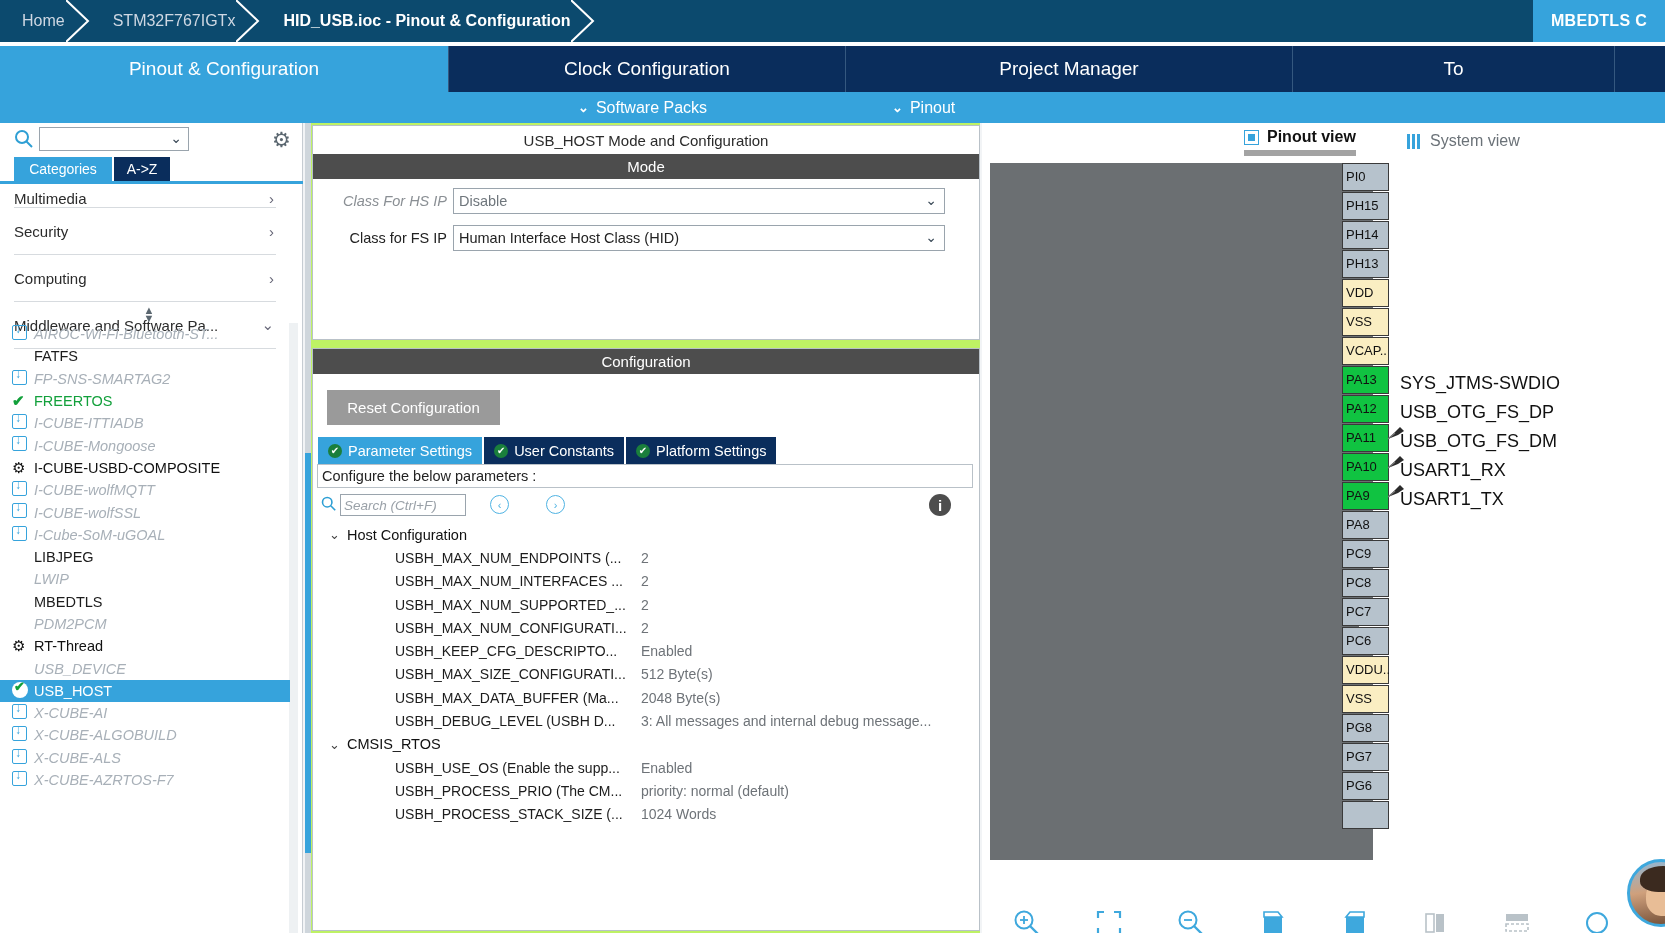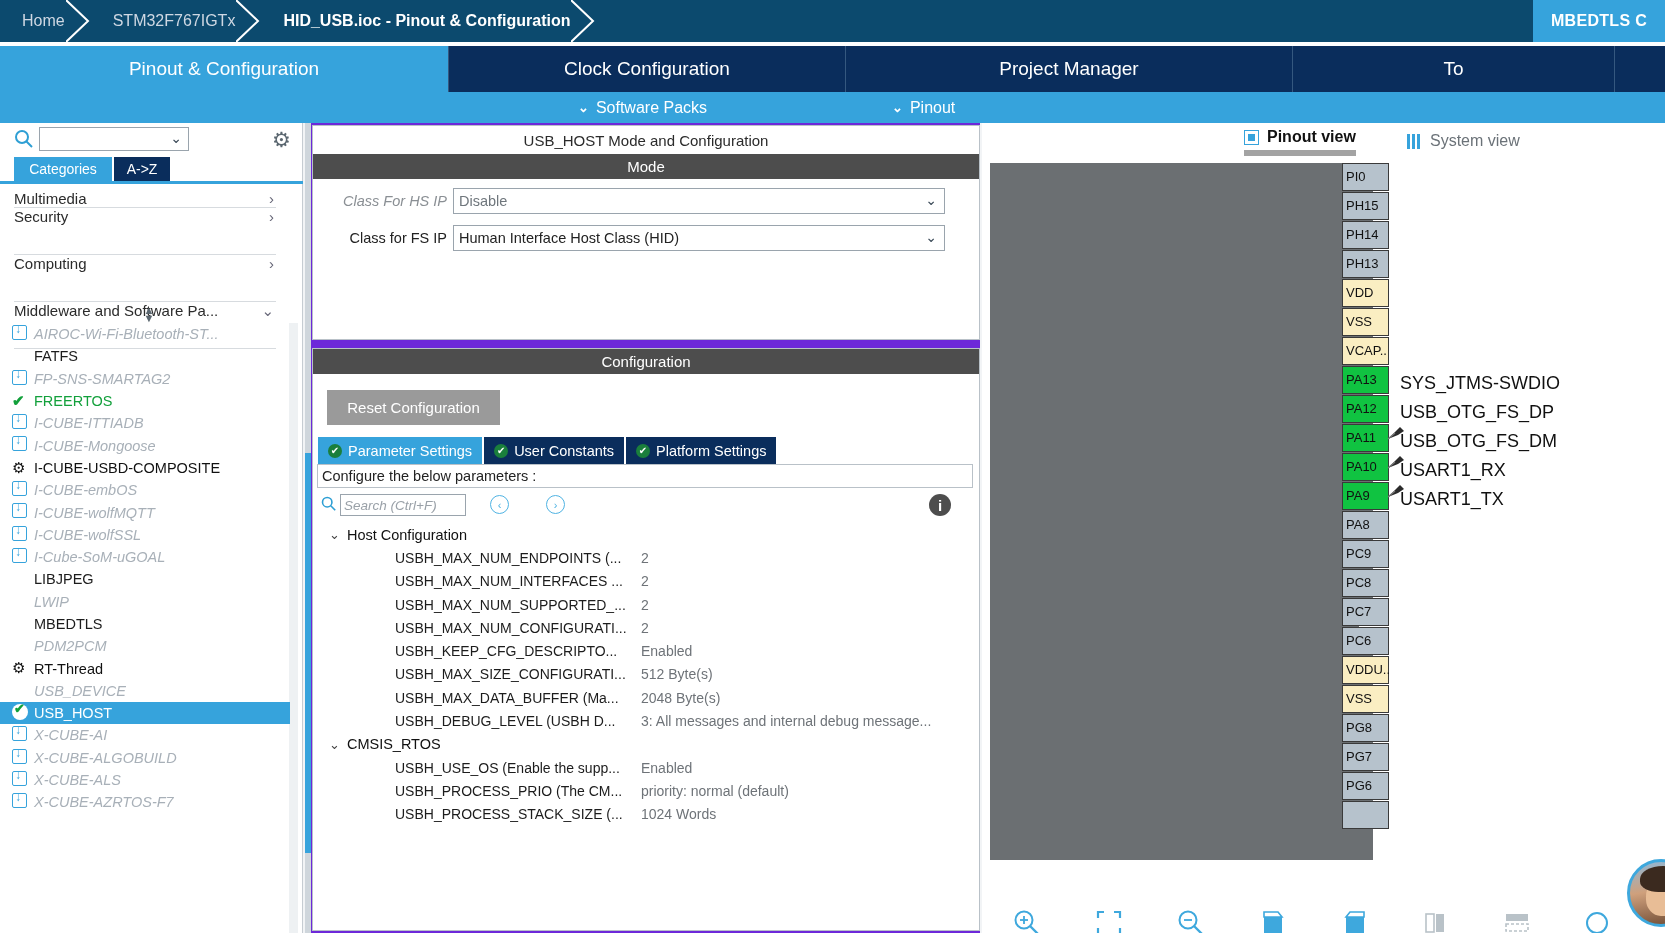--- a/index.html
+++ b/index.html
@@ -56,21 +56,21 @@
 
   #catbar { position:absolute; left:14px; top:34px; width:289px; height:24px; }
   .catbtn { position:absolute; top:0; height:24px; color:#fff; font-size:14px;
     display:flex; align-items:center; justify-content:center; }
   #cat-categories { left:0; width:98px; background:#36a3dc; }
   #cat-az { left:100px; width:56px; background:#0a2d5c; }
   #catunderline { position:absolute; left:0; top:58px; width:303px; height:3px; background:#36a3dc; }
 
   #cattree { position:absolute; left:0; top:61px; width:290px; height:749px; overflow:hidden; }
   .catrow { position:relative; height:47px; border-bottom:1px solid #d7dbdf;
-    margin:0 14px; display:flex; align-items:flex-start; }
+    margin:0 14px; display:flex; align-items:center; }
   .catrow .lbl { font-size:15px; color:#2b2b2b; }
   .catrow .arw { position:absolute; right:2px; font-size:15px; color:#667; }
   .catrow.clipped { height:24px; overflow:hidden; align-items:flex-end; }
 
   #sortarrow { position:absolute; left:140px; top:183px; width:18px; height:16px;
     color:#5b6770; font-size:11px; line-height:8px; text-align:center; }
 
   #iplist { position:absolute; left:0; top:200px; width:290px; height:610px; }
   .iprow { position:relative; height:22.3px; display:flex; align-items:center;
     padding-left:34px; font-size:14.5px; white-space:nowrap; }
@@ -91,21 +91,21 @@
   .circleck:after { content:"✔"; position:absolute; left:2px; top:-3px;
     font-size:13px; color:#12a03b; font-weight:bold; }
 
   #leftscroll { position:absolute; left:289px; top:250px; width:9px; height:500px;
     background:#36a3dc; border-radius:1px; }
   #leftscrolltrack { position:absolute; left:289px; top:200px; width:9px; height:610px;
     background:#eef1f3; }
 
   
   #centerpanel { position:absolute; left:305px; top:0; width:675px; height:810px;
-    background:#6d28d9; }
+    background:#bef264; }
   #cp-scroll-l { position:absolute; left:0px; top:0; width:6px; height:810px; background:#cfd6dc; }
   #cp-scroll-l-thumb { position:absolute; left:0px; top:330px; width:6px; height:400px; background:#36a3dc; }
 
   #modepanel { position:absolute; left:7px; top:2px; width:668px; height:215px;
     background:#fff; border:1px solid #b9c1c8; }
   #mode-title { height:28px; display:flex; align-items:center; justify-content:center;
     font-size:15px; color:#2b2b2b; background:#fff; }
   #mode-header { height:25px; background:#4d4d4d; color:#fff; font-size:15px;
     display:flex; align-items:center; justify-content:center; }
   .moderow { position:relative; height:31px; margin-top:6px; display:flex; align-items:center; }
@@ -351,26 +351,20 @@
           <span>I-CUBE-Mongoose</span>
         </div>
         <div class="iprow bold">
           <span class="ico gearico">⚙</span>
           <span>I-CUBE-USBD-COMPOSITE</span>
         </div>
         <div class="iprow dim">
           <span class="ico">
             <span class="dlico"></span>
           </span>
-          <span>I-CUBE-embOS</span>
-        </div>
-        <div class="iprow dim">
-          <span class="ico">
-            <span class="dlico"></span>
-          </span>
           <span>I-CUBE-wolfMQTT</span>
         </div>
         <div class="iprow dim">
           <span class="ico">
             <span class="dlico"></span>
           </span>
           <span>I-CUBE-wolfSSL</span>
         </div>
         <div class="iprow dim">
           <span class="ico">

